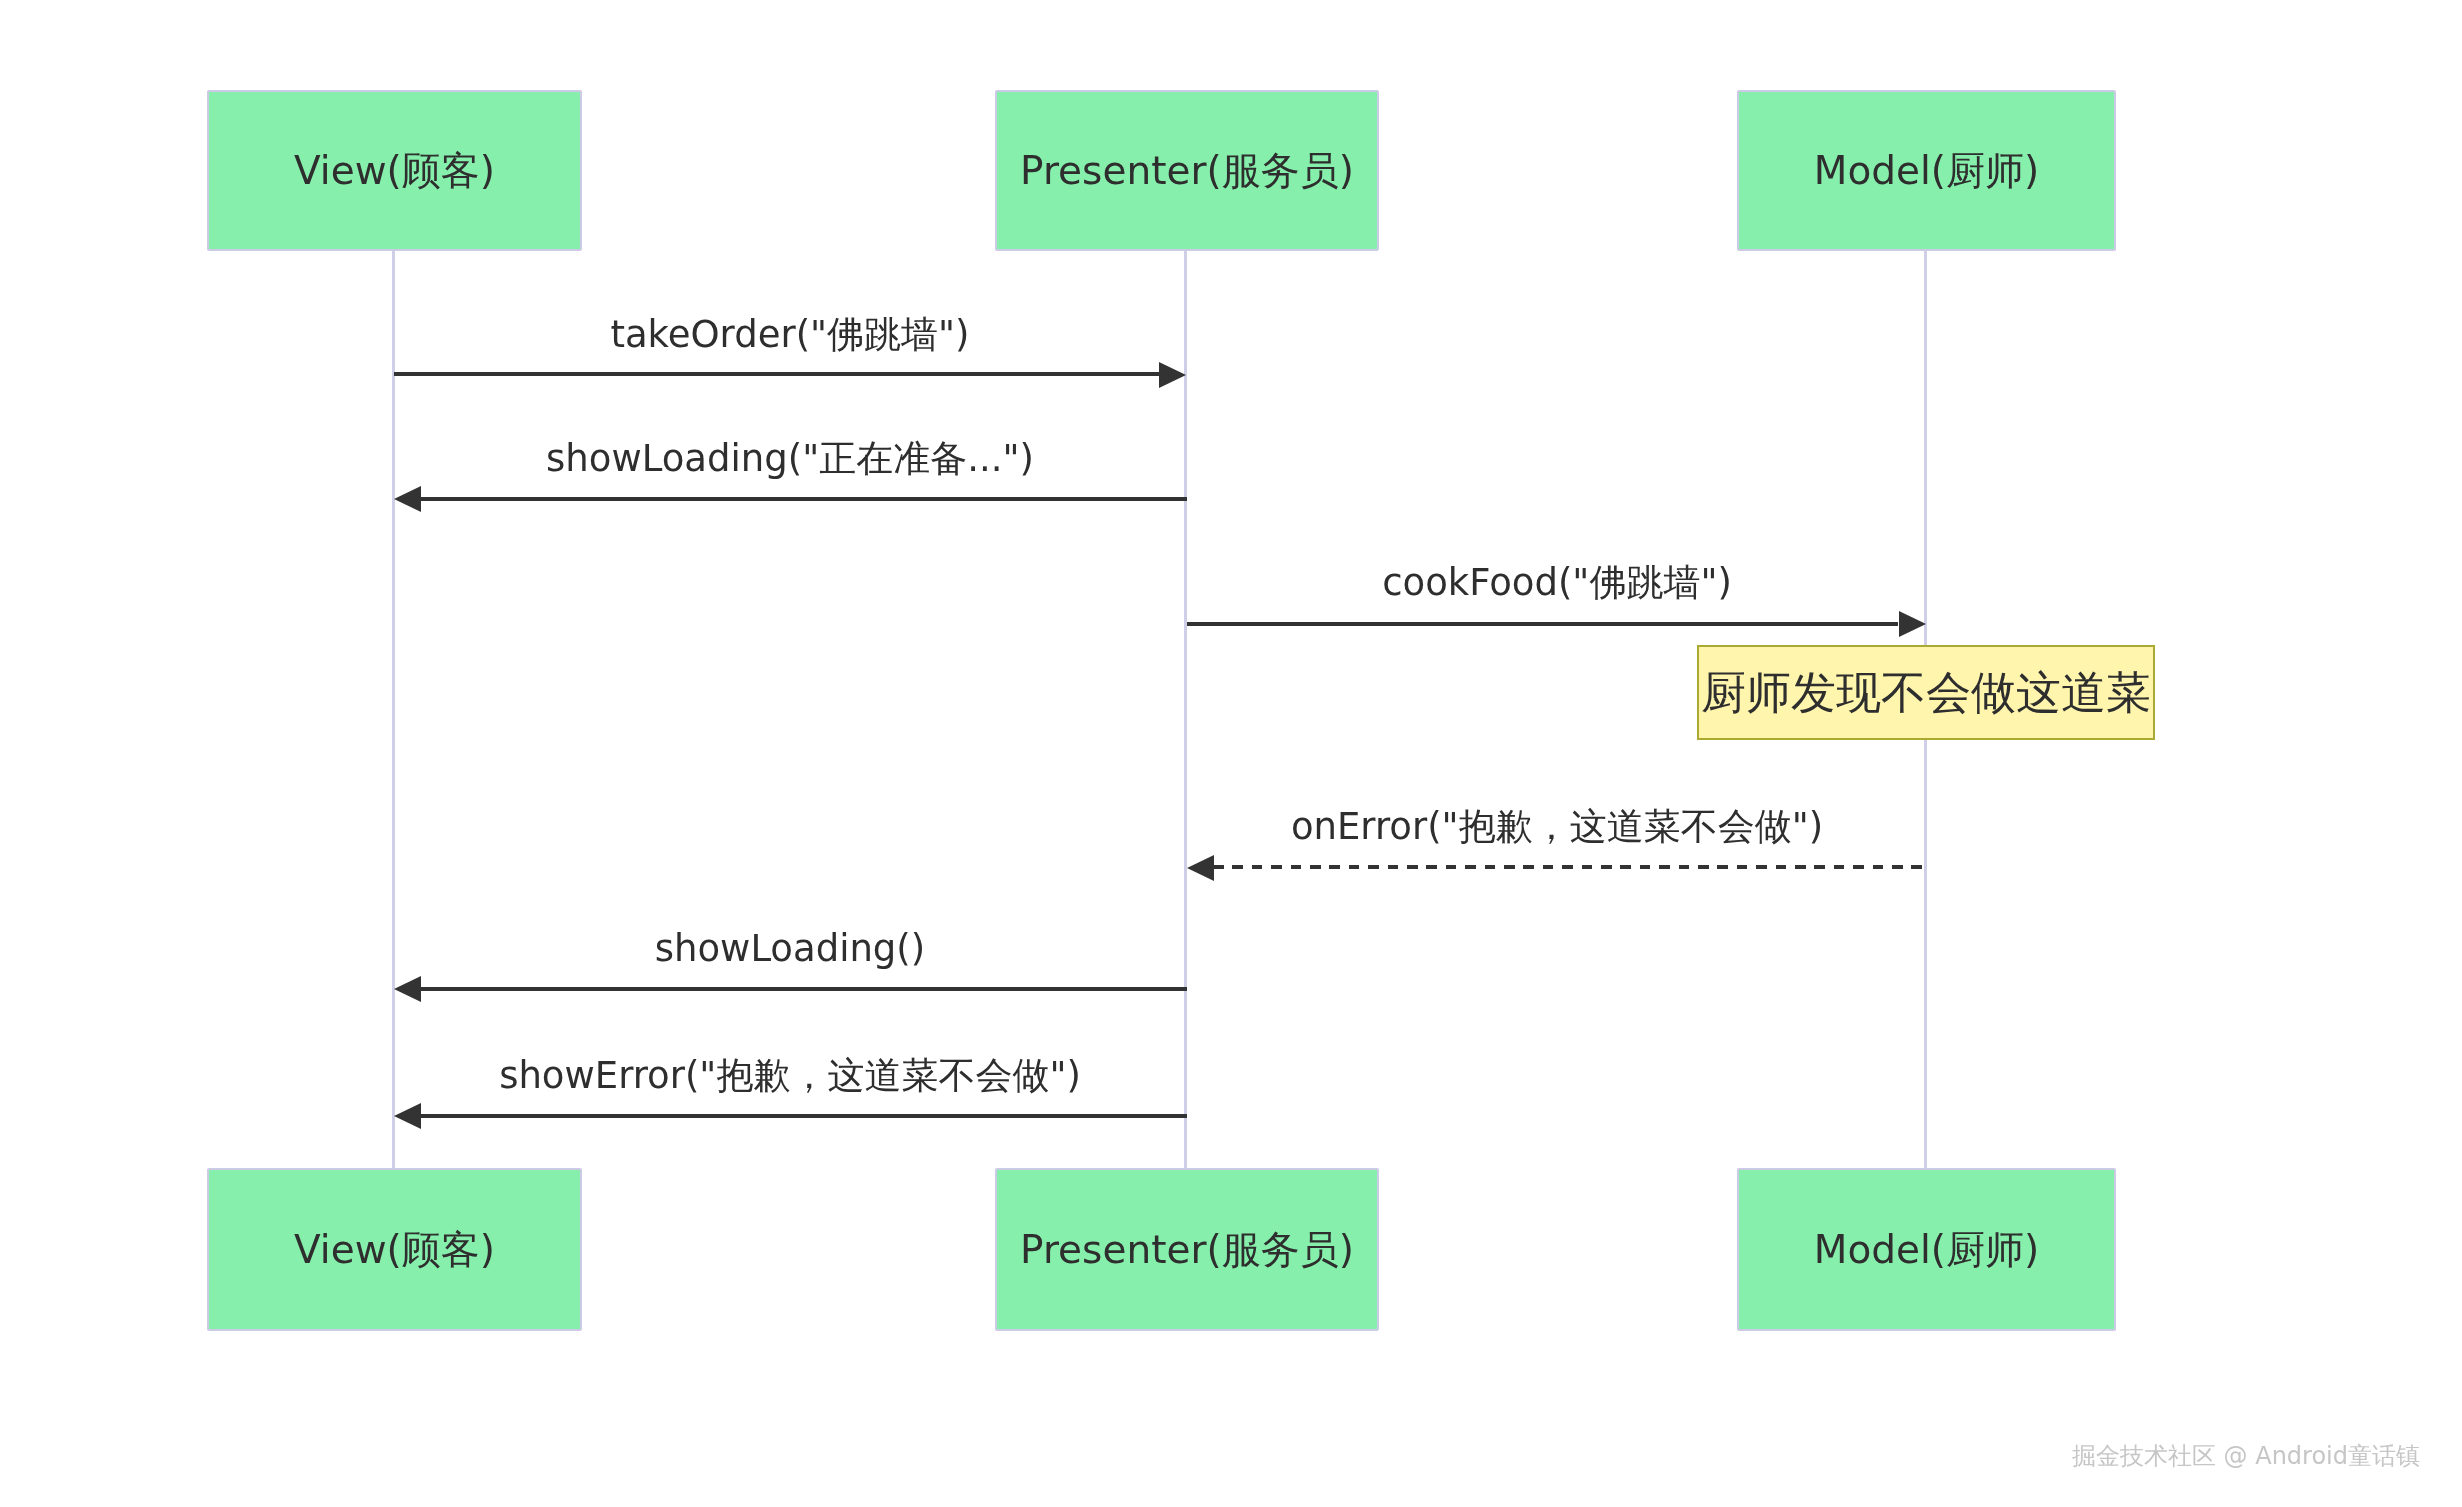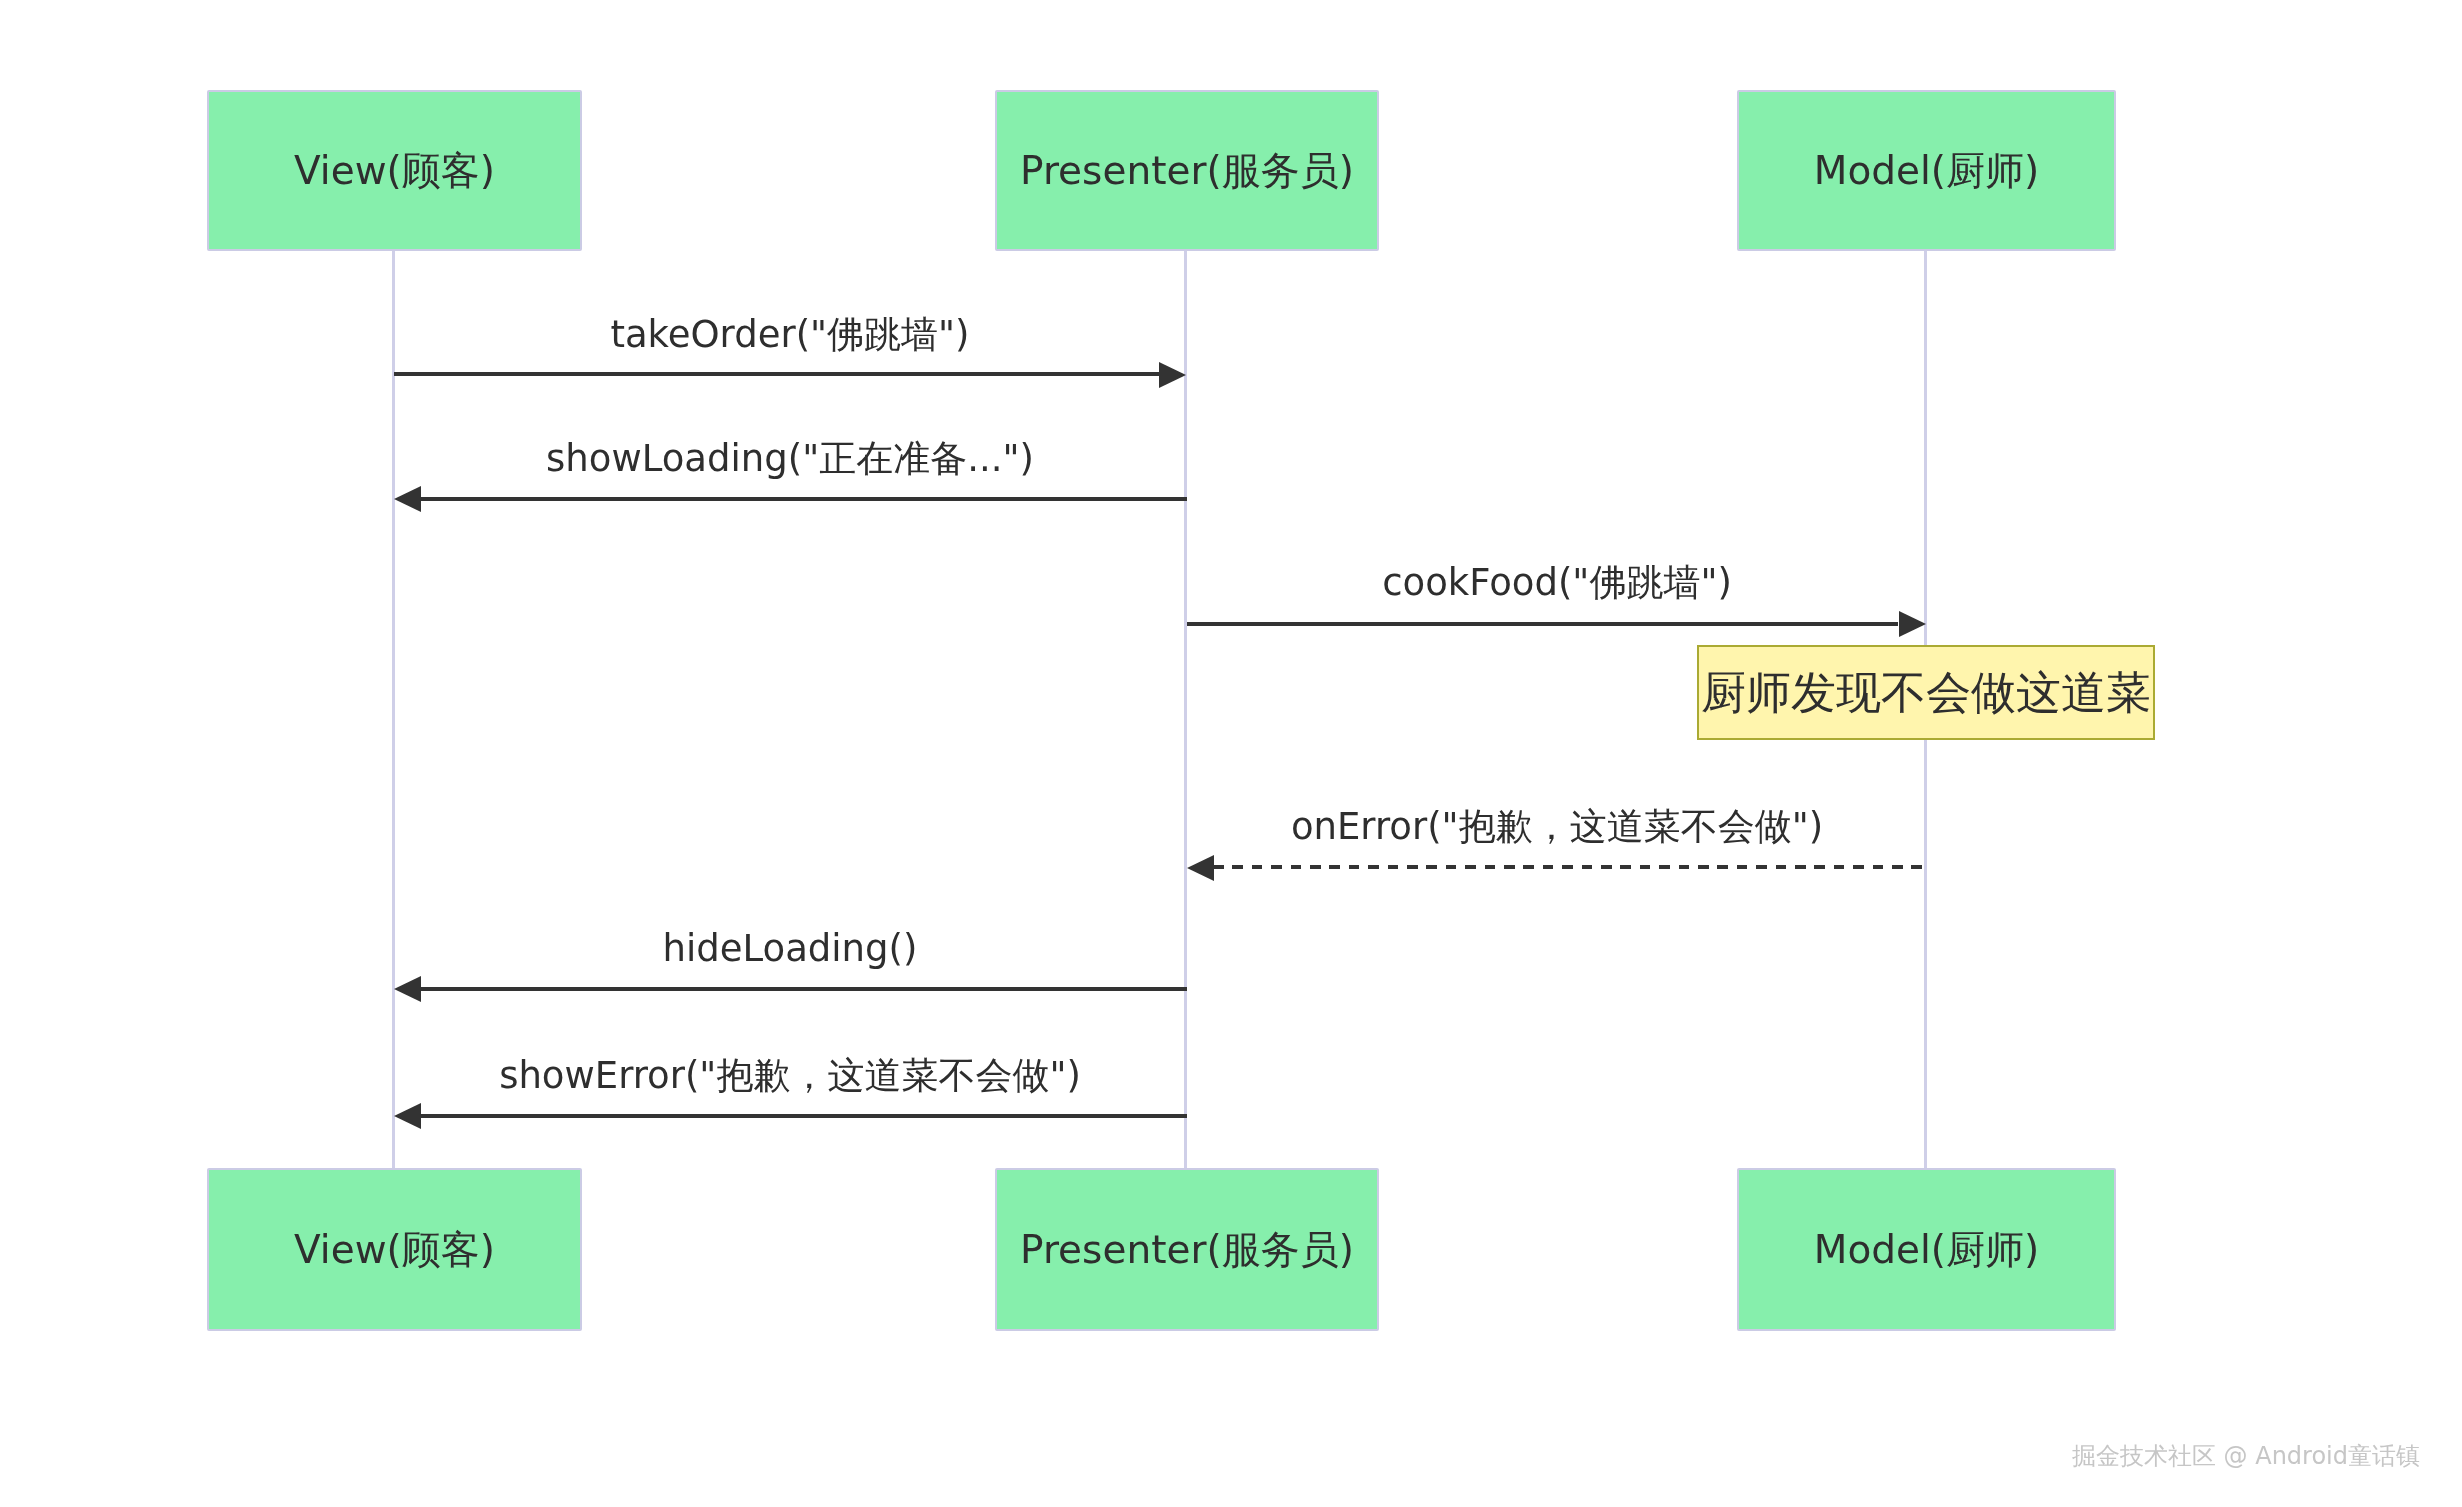--- a/index.html
+++ b/index.html
@@ -127,21 +127,21 @@
   <div class="arrowhead right" style="left:1899px;top:611px"></div>
 
   <div class="note">
     <span>厨师发现不会做这道菜</span>
   </div>
 
   <div class="msg-label" style="left:1187px;top:804px;width:740px">onError("抱歉，这道菜不会做")</div>
   <div class="msg-line dashed" style="left:1213px;top:865px;width:713px"></div>
   <div class="arrowhead left" style="left:1187px;top:855px"></div>
 
-  <div class="msg-label" style="left:394px;top:926px;width:792px">hideLoading()</div>
+  <div class="msg-label" style="left:394px;top:926px;width:792px">showLoading()</div>
   <div class="msg-line" style="left:421px;top:987px;width:766px"></div>
   <div class="arrowhead left" style="left:394px;top:976px"></div>
 
   <div class="msg-label" style="left:394px;top:1053px;width:792px">showError("抱歉，这道菜不会做")</div>
   <div class="msg-line" style="left:421px;top:1114px;width:766px"></div>
   <div class="arrowhead left" style="left:394px;top:1103px"></div>
 
   <div class="actor bottom" style="left:207px;top:1168px;width:375px">
     <span>View(顾客)</span>
   </div>

